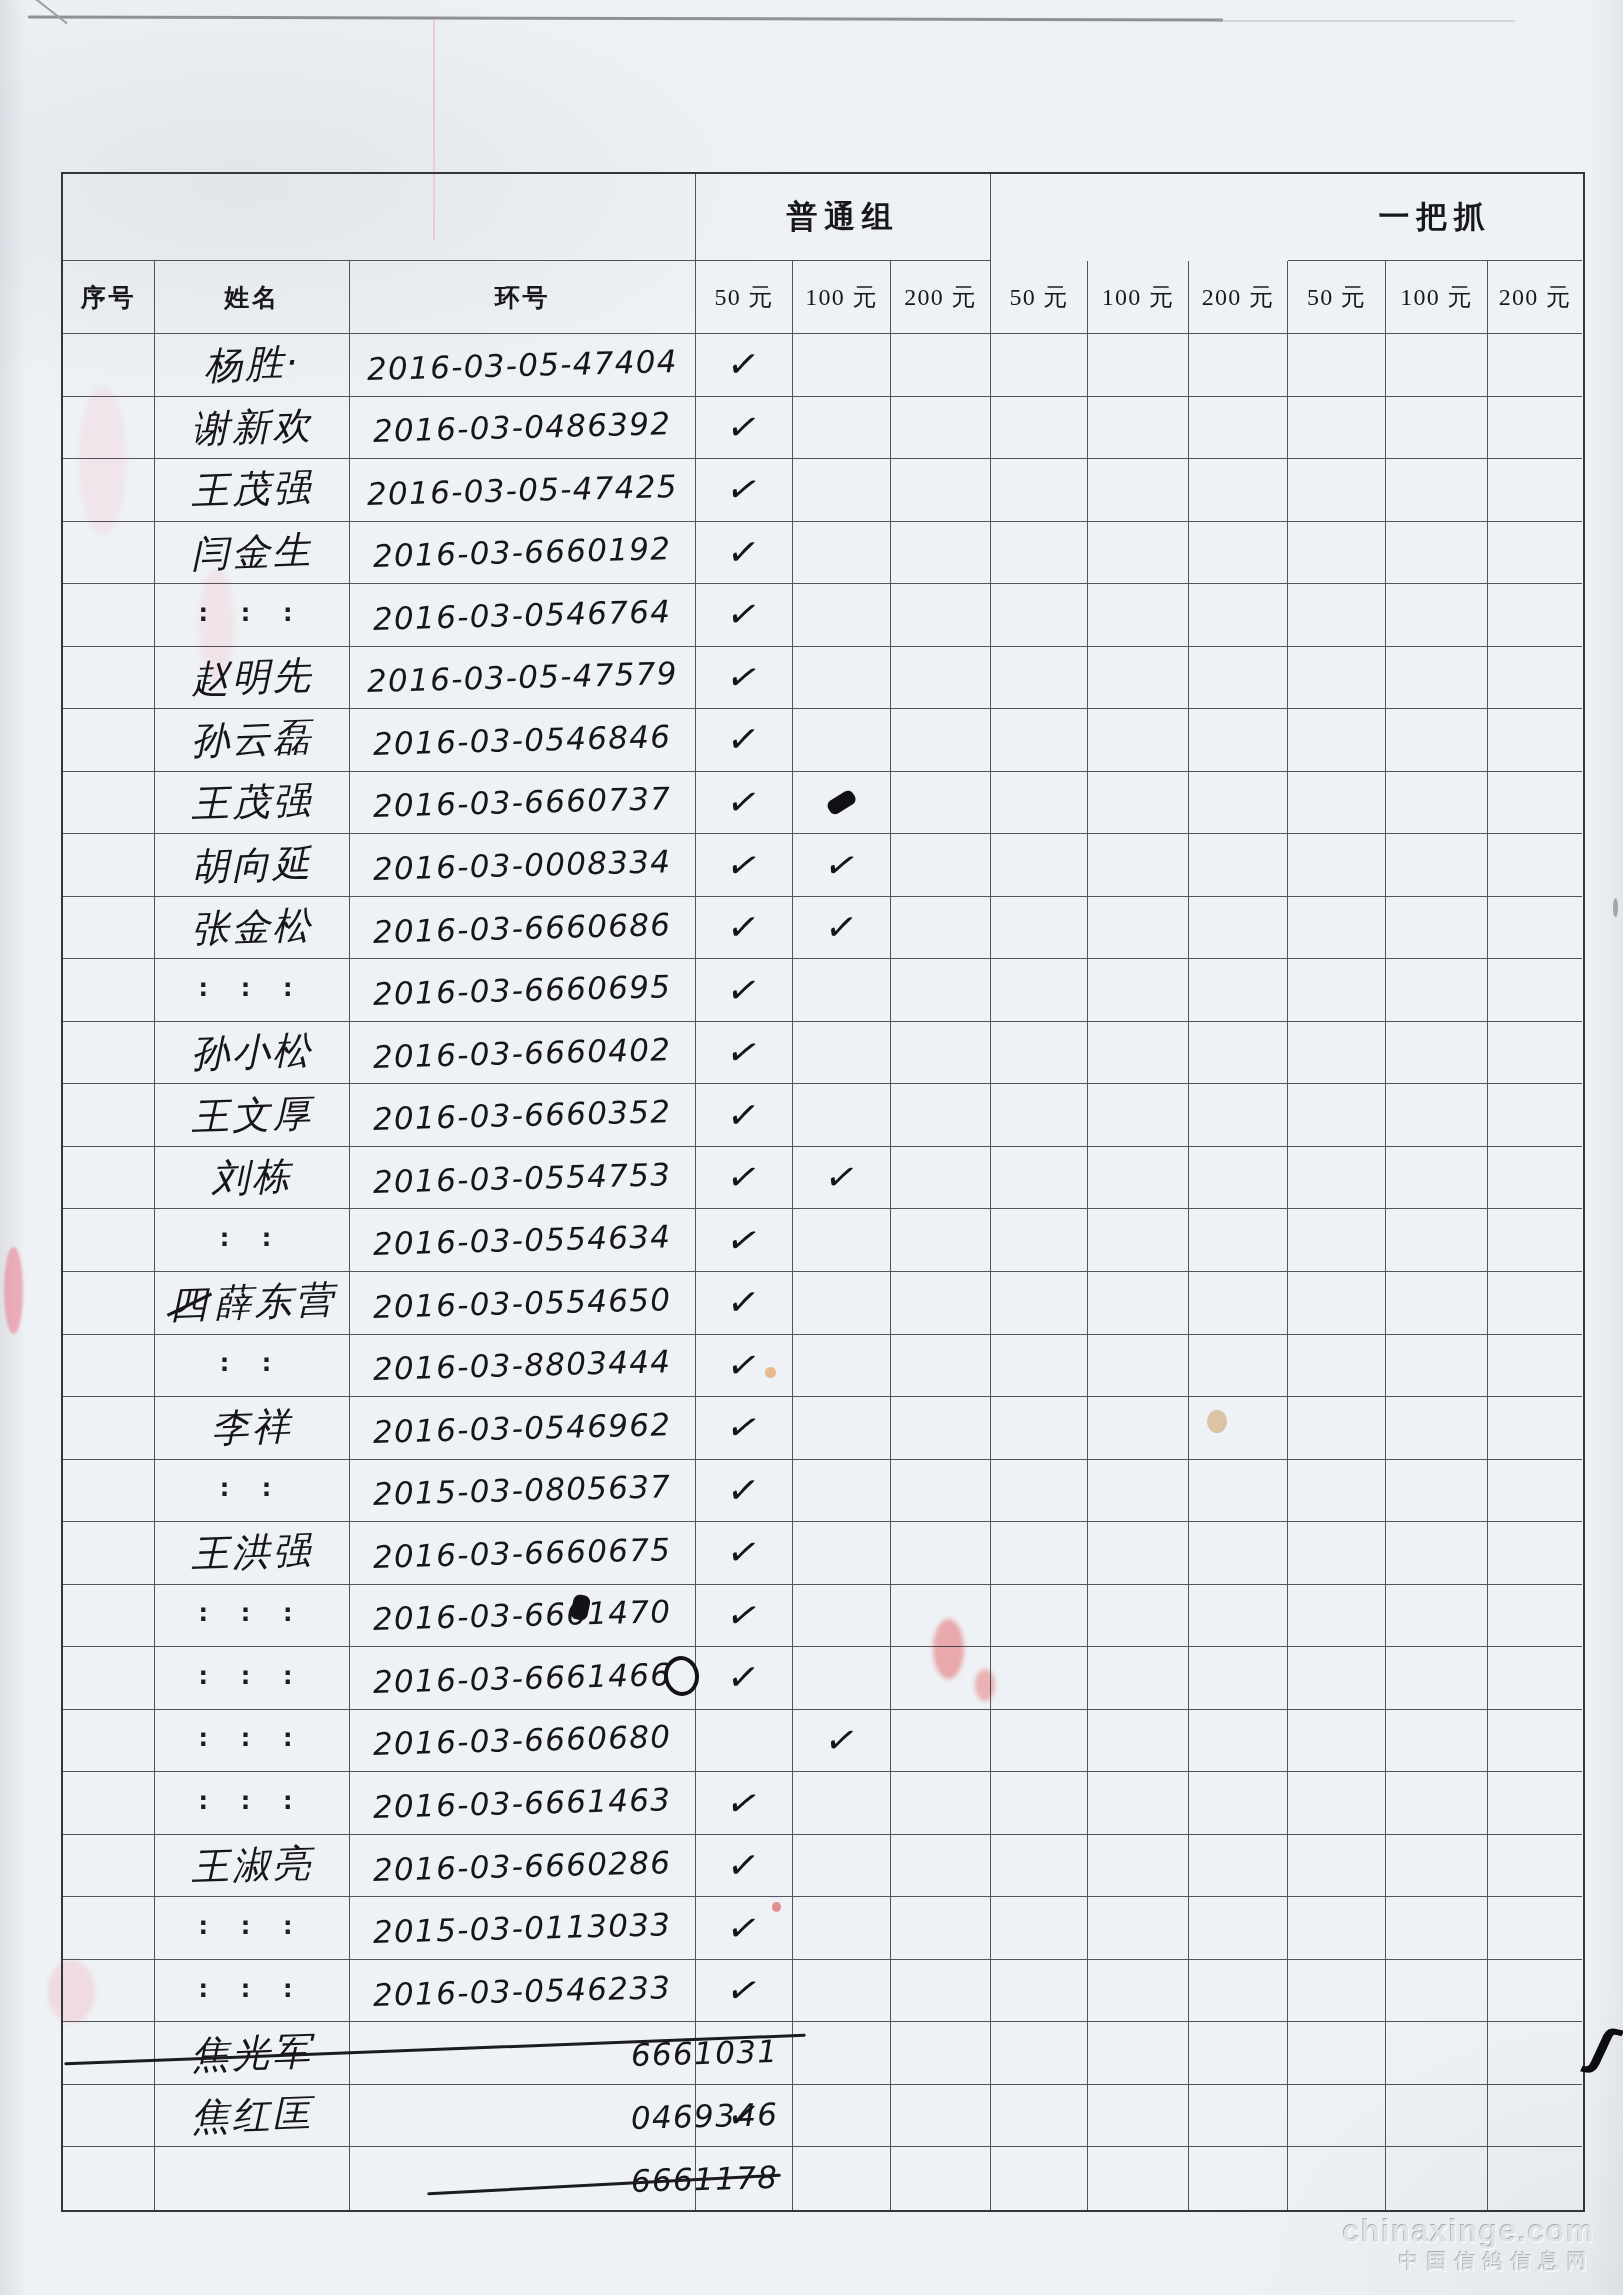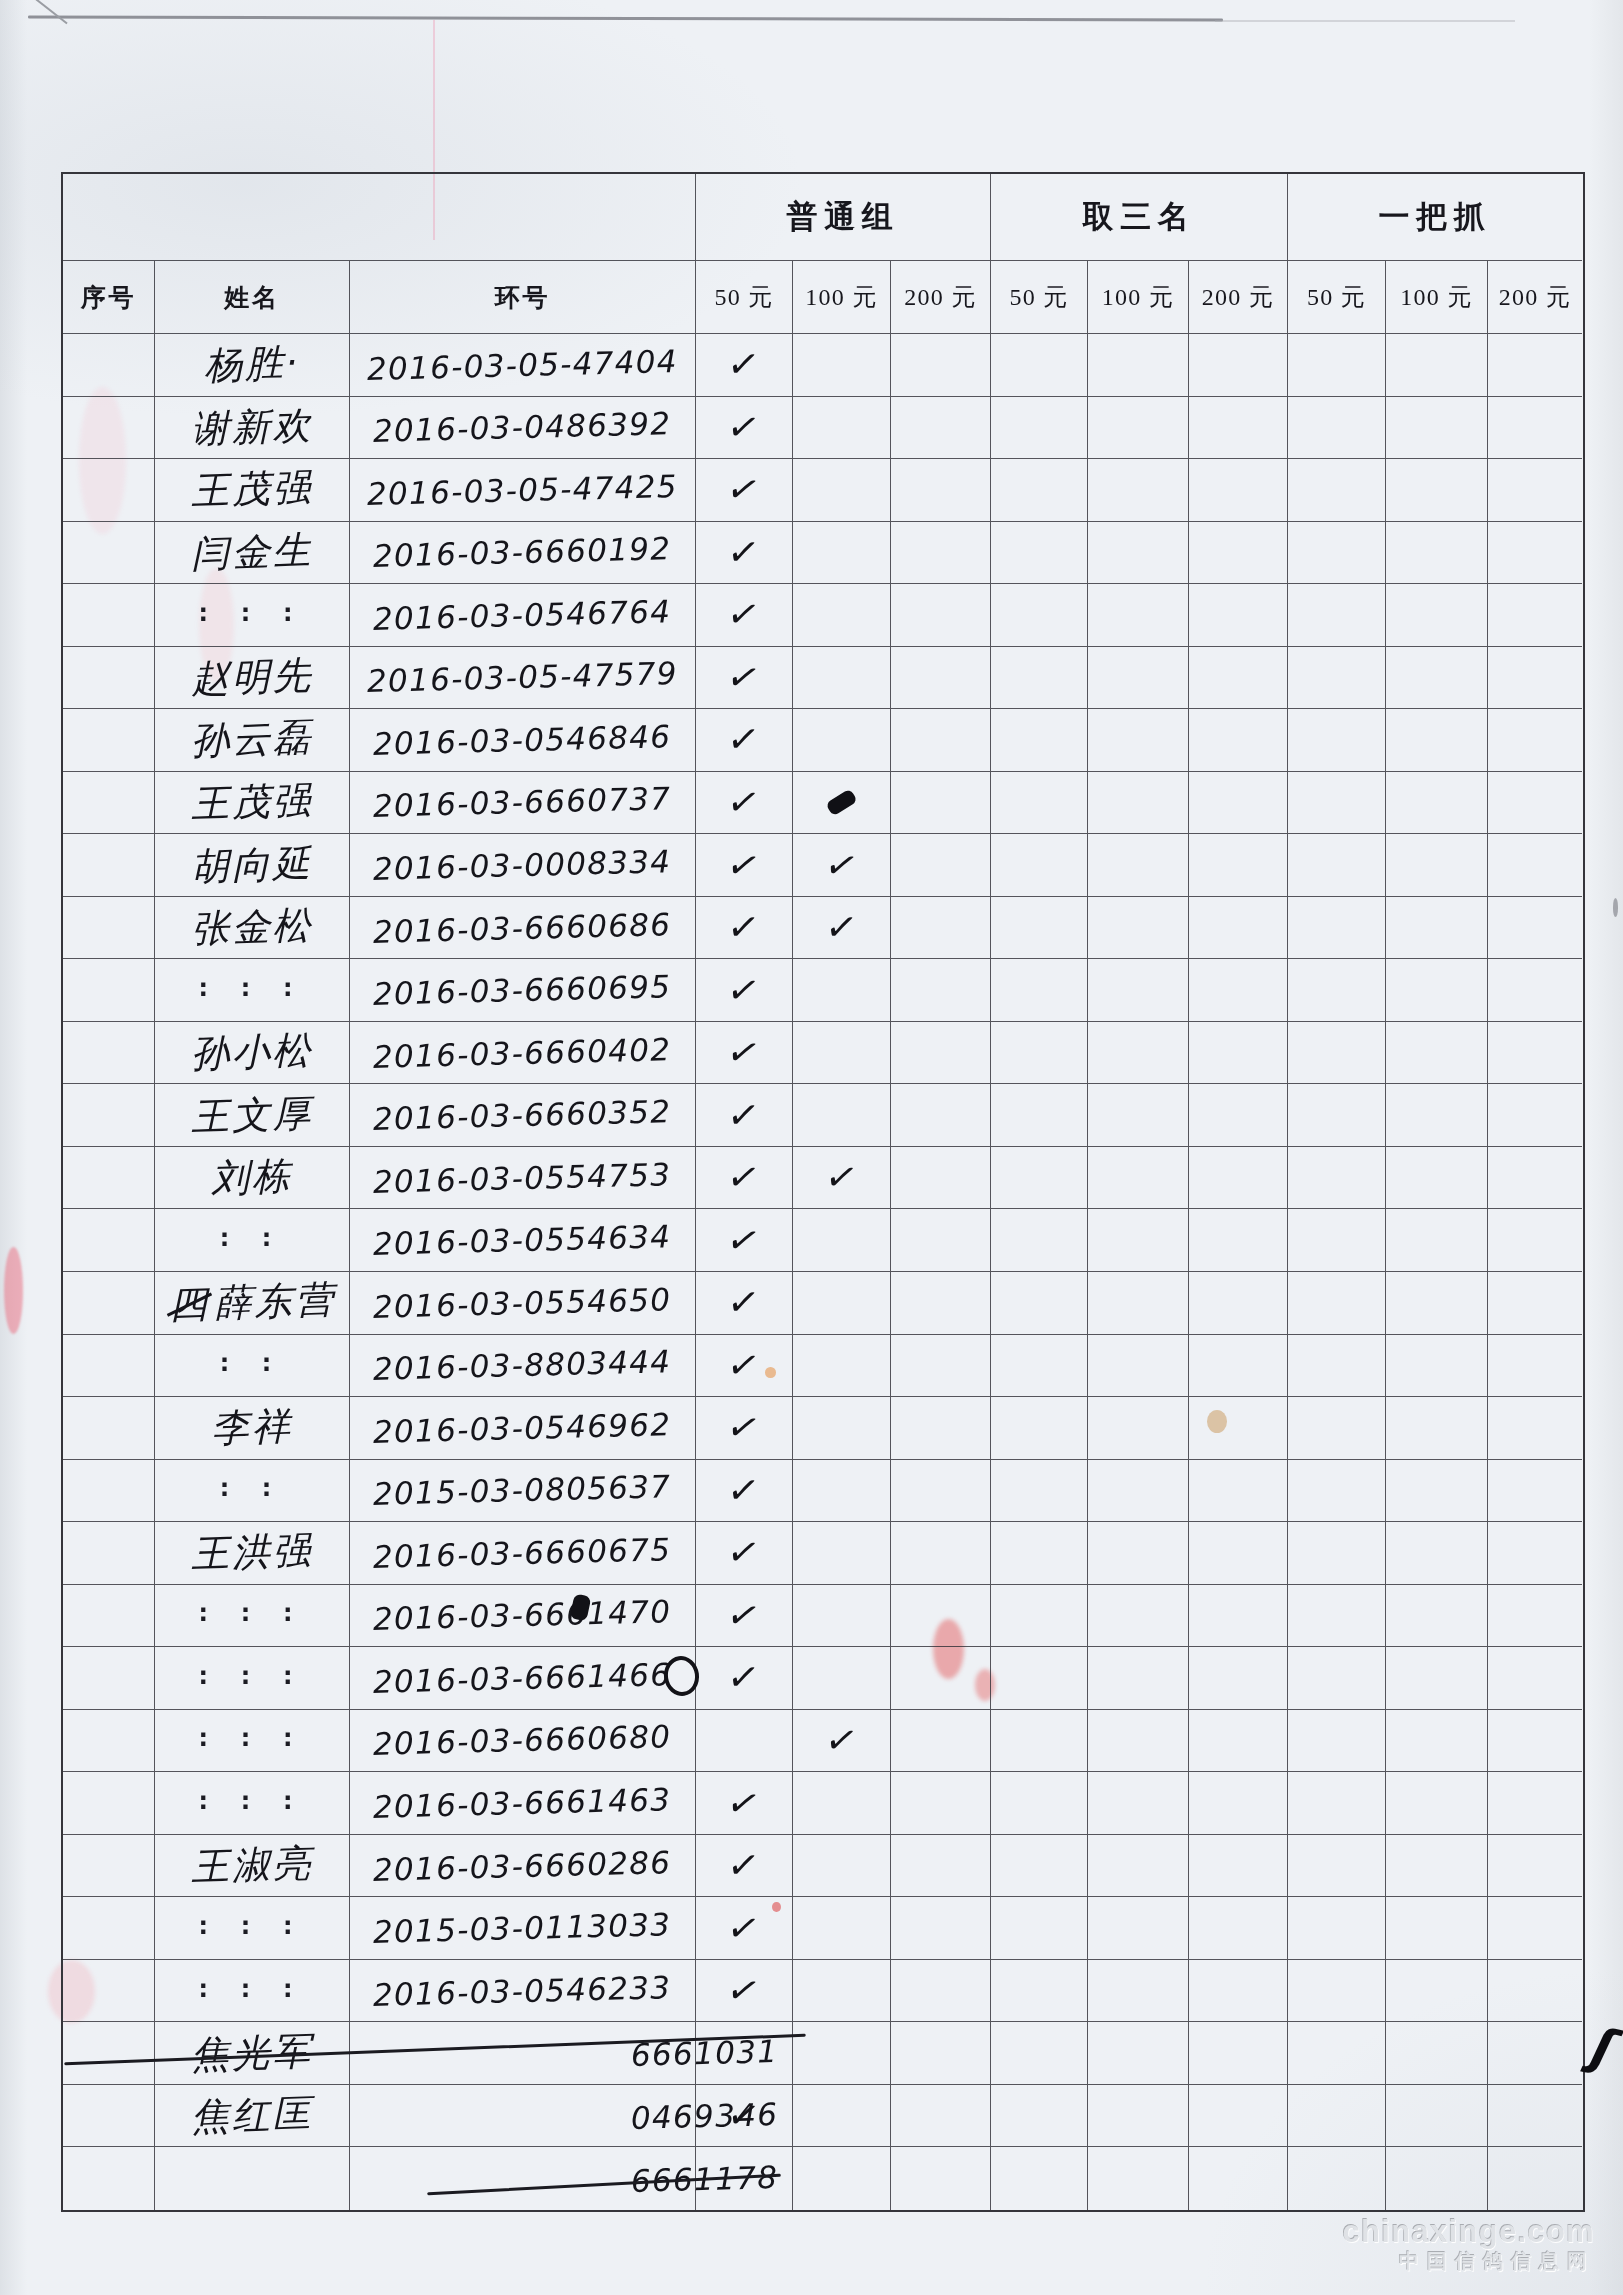--- a/index.html
+++ b/index.html
@@ -112,23 +112,20 @@
   <div class="artifact stain s8"></div>
   <div class="artifact stain s9"></div>
   <div class="artifact stain s10"></div>
 
 
   <div class="sheet" id="sheet">
       <div class="c" style="grid-column: 1 / span 3;"></div>
       <div class="c" style="grid-column: 4 / span 3;">
         <span class="group-label">普通组</span>
       </div>
-      <div class="c" style="grid-column: 7 / span 3;">
-        <span class="group-label">取三名</span>
-      </div>
       <div class="c noR" style="grid-column: 10 / span 3;">
         <span class="group-label">一把抓</span>
       </div>
       <div class="c">
         <span class="col-label">序号</span>
       </div>
       <div class="c">
         <span class="col-label">姓名</span>
       </div>
       <div class="c">

